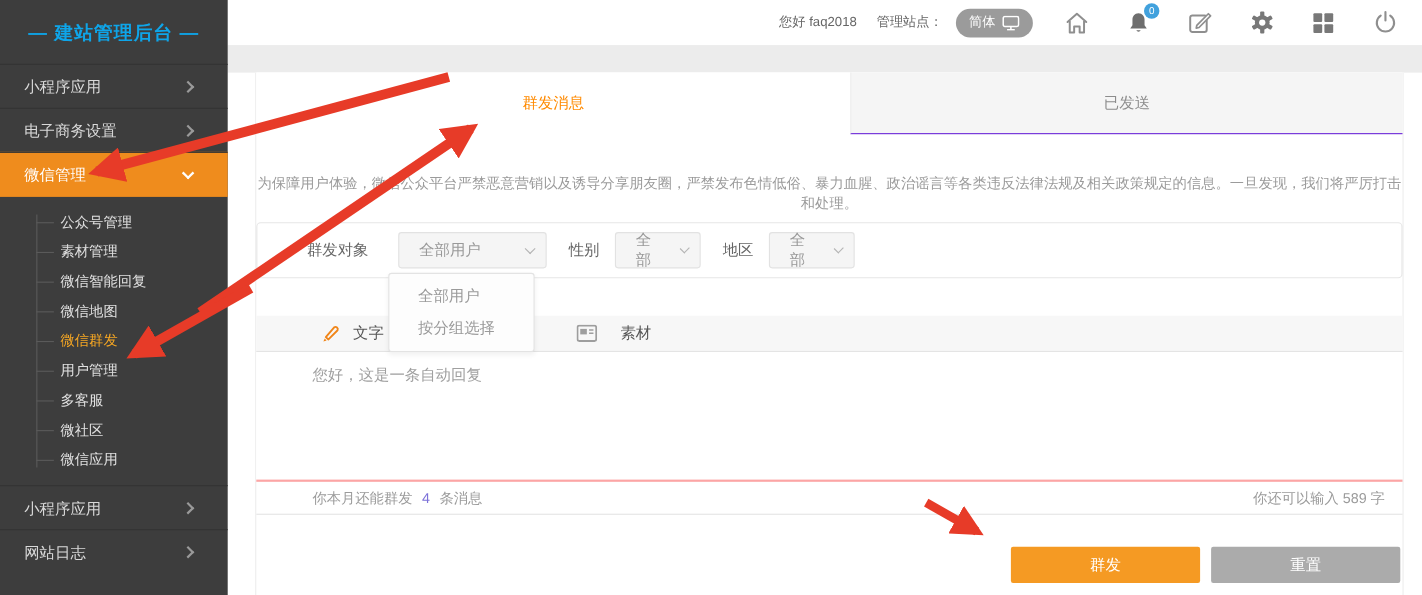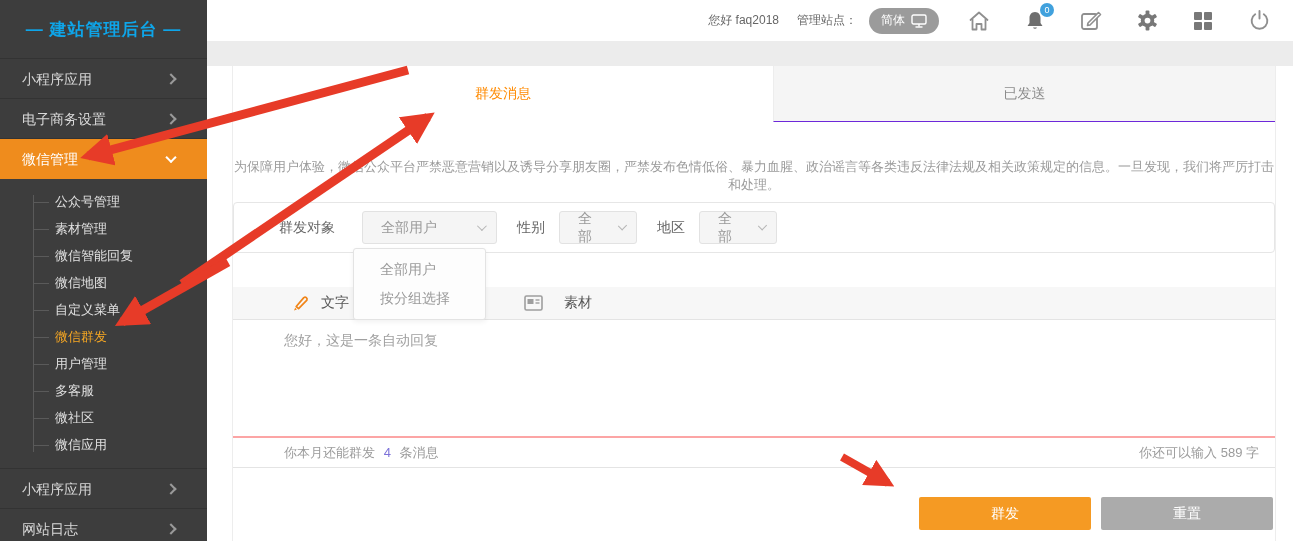--- a/index.html
+++ b/index.html
@@ -107,21 +107,20 @@
       <span>微信管理</span>
       <span class="chev down"></span>
     </div>
 
     <div class="submenu">
       <div class="tree-line"></div>
       <div class="sub-item"><span>公众号管理</span></div>
       <div class="sub-item"><span>素材管理</span></div>
       <div class="sub-item"><span>微信智能回复</span></div>
       <div class="sub-item"><span>微信地图</span></div>
-      <div class="sub-item"><span>自定义菜单</span></div>
       <div class="sub-item active"><span>微信群发</span></div>
       <div class="sub-item"><span>用户管理</span></div>
       <div class="sub-item"><span>多客服</span></div>
       <div class="sub-item"><span>微社区</span></div>
       <div class="sub-item"><span>微信应用</span></div>
     </div>
 
     <div class="side-item">
       <span>小程序应用</span>
       <span class="chev right"></span>

